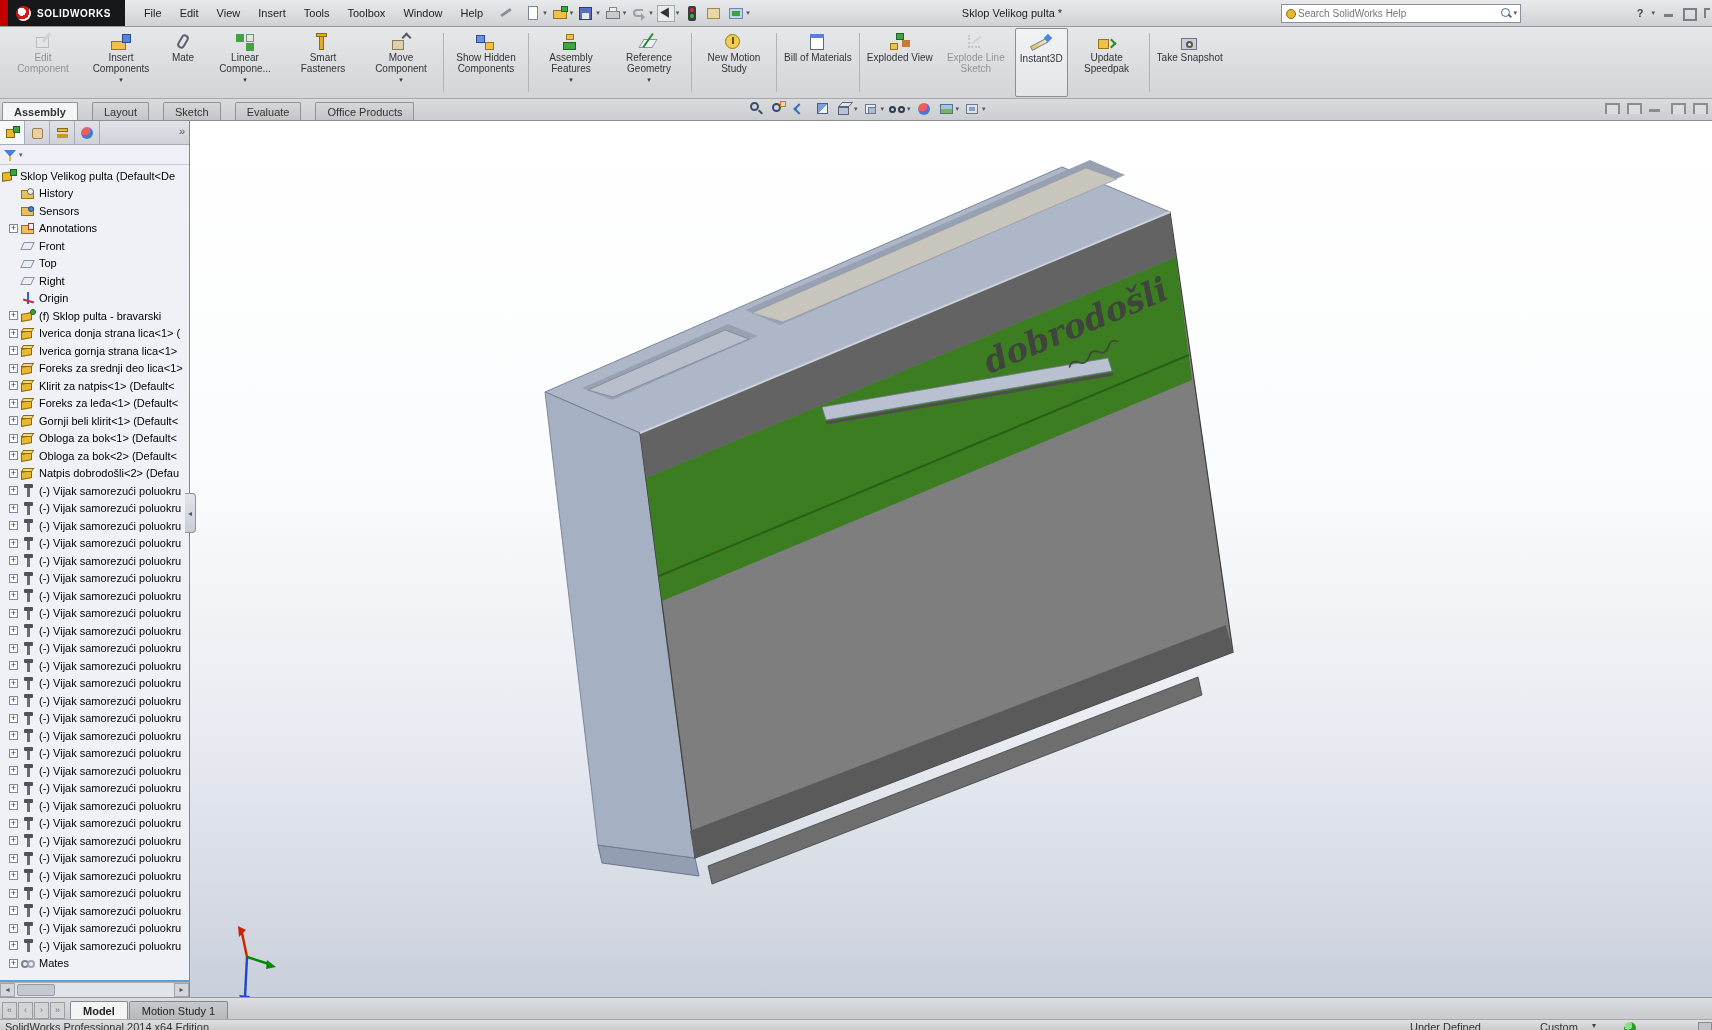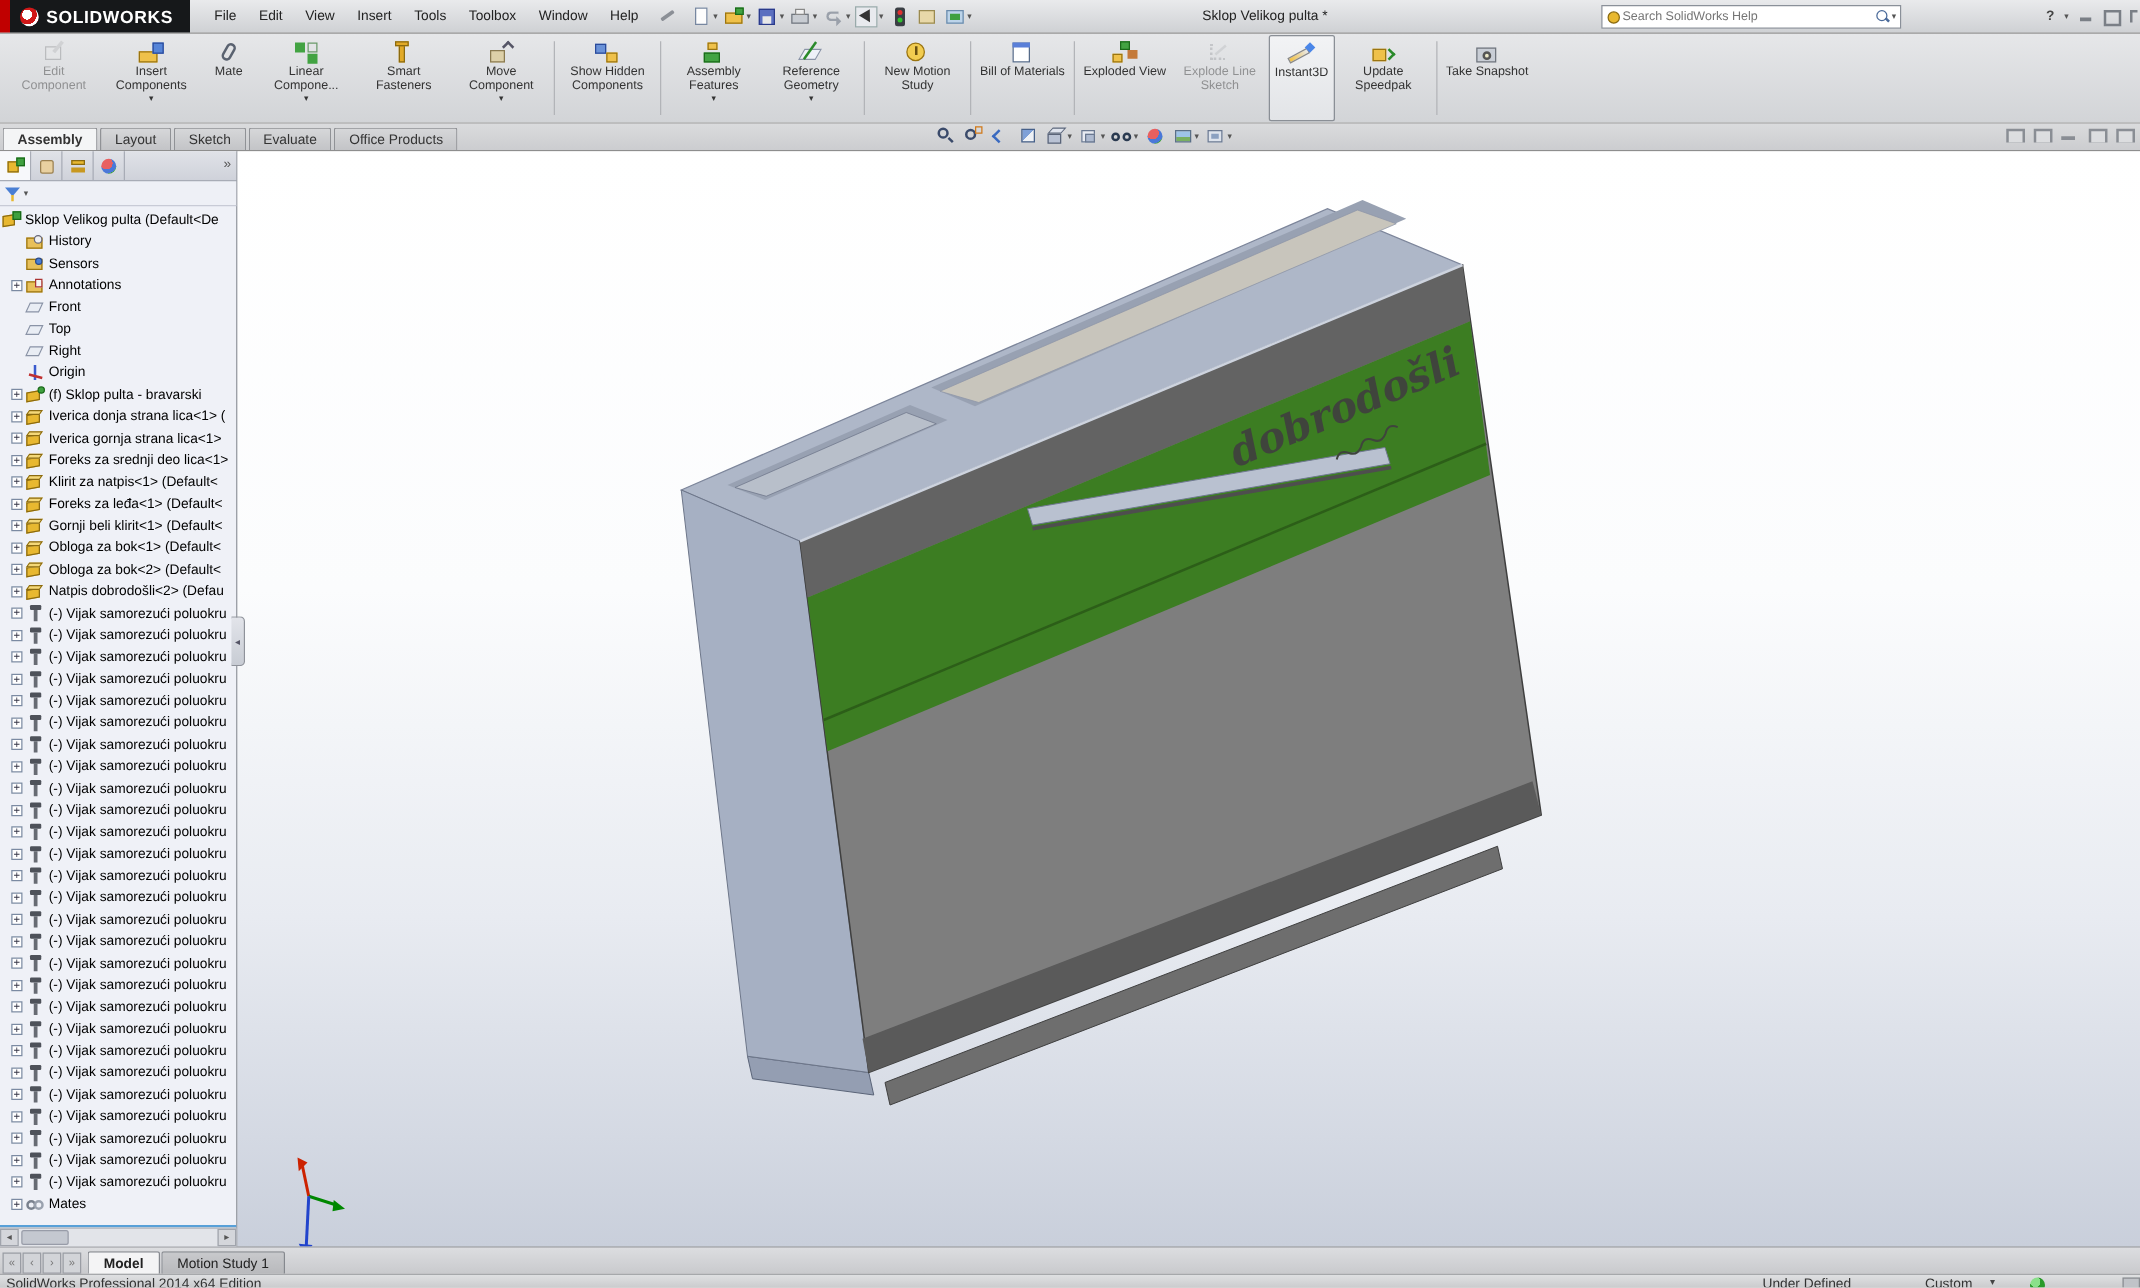--- a/index.html
+++ b/index.html
@@ -8,21 +8,21 @@
   .app{width:1712px;height:1030px;display:flex;flex-direction:column;}
 
   
   .titlebar{height:27px;flex:0 0 27px;background:linear-gradient(#e9eaec,#cfd1d4);
     border-bottom:1px solid #9a9a9a;display:flex;align-items:center;position:relative;}
   .red-stripe{width:8px;height:100%;background:#c00000;flex:0 0 8px;}
   .logo-block{height:100%;background:#16181a;color:#fff;display:flex;align-items:center;
     padding:0 14px 0 8px;gap:6px;}
   .sw-glyph{width:15px;height:15px;border-radius:50%;
     background:radial-gradient(circle at 38% 38%,#fff 0 30%,#d01818 31% 58%,#fff 59% 75%,#d01818 76%);}
-  .sw-name{font-size:14px;font-weight:bold;letter-spacing:.5px;}
+  .sw-name{font-size:10px;font-weight:bold;letter-spacing:.5px;}
   .menus{display:flex;align-items:center;margin-left:10px;}
   .menu-item{font-size:11px;color:#222;padding:4px 9px;cursor:default;}
   .pen-ico{width:14px;height:14px;position:relative;margin:0 6px;}
   .pen-ico::before{content:"";position:absolute;left:2px;top:5px;width:12px;height:3px;
     background:#8b8f96;transform:rotate(-35deg);border-radius:1px;}
   .qa{display:flex;align-items:center;margin-left:4px;}
   .qa-item{display:flex;align-items:center;margin:0 2px;}
   .qa-ic{width:18px;height:17px;position:relative;}
   .qa-ic::before,.qa-ic::after{content:"";position:absolute;box-sizing:border-box;}
   .dd{font-size:7px;color:#555;margin-left:1px;}
@@ -381,21 +381,21 @@
         <div class="rlabel">Update Speedpak</div>
       </div>
       <div class="rsep"></div>
       <div class="rbtn">
         <span class="ric ric-snapshot"></span>
         <div class="rlabel">Take Snapshot</div>
       </div>
     </div>
 
   <div class="tabrow">
-    <div style="display:flex;align-items:center;padding-left:2px;" id="ctabs">
+    <div style="display:flex;align-items:center;padding-left:2px;gap:12px;" id="ctabs">
         <div class="ctab active">Assembly</div>
         <div class="ctab">Layout</div>
         <div class="ctab">Sketch</div>
         <div class="ctab">Evaluate</div>
         <div class="ctab">Office Products</div>
       </div>
     <div class="hud" id="hud">
         <span class="hud-item">
           <span class="hic hic-zoom-to-fit"></span>
         </span>

